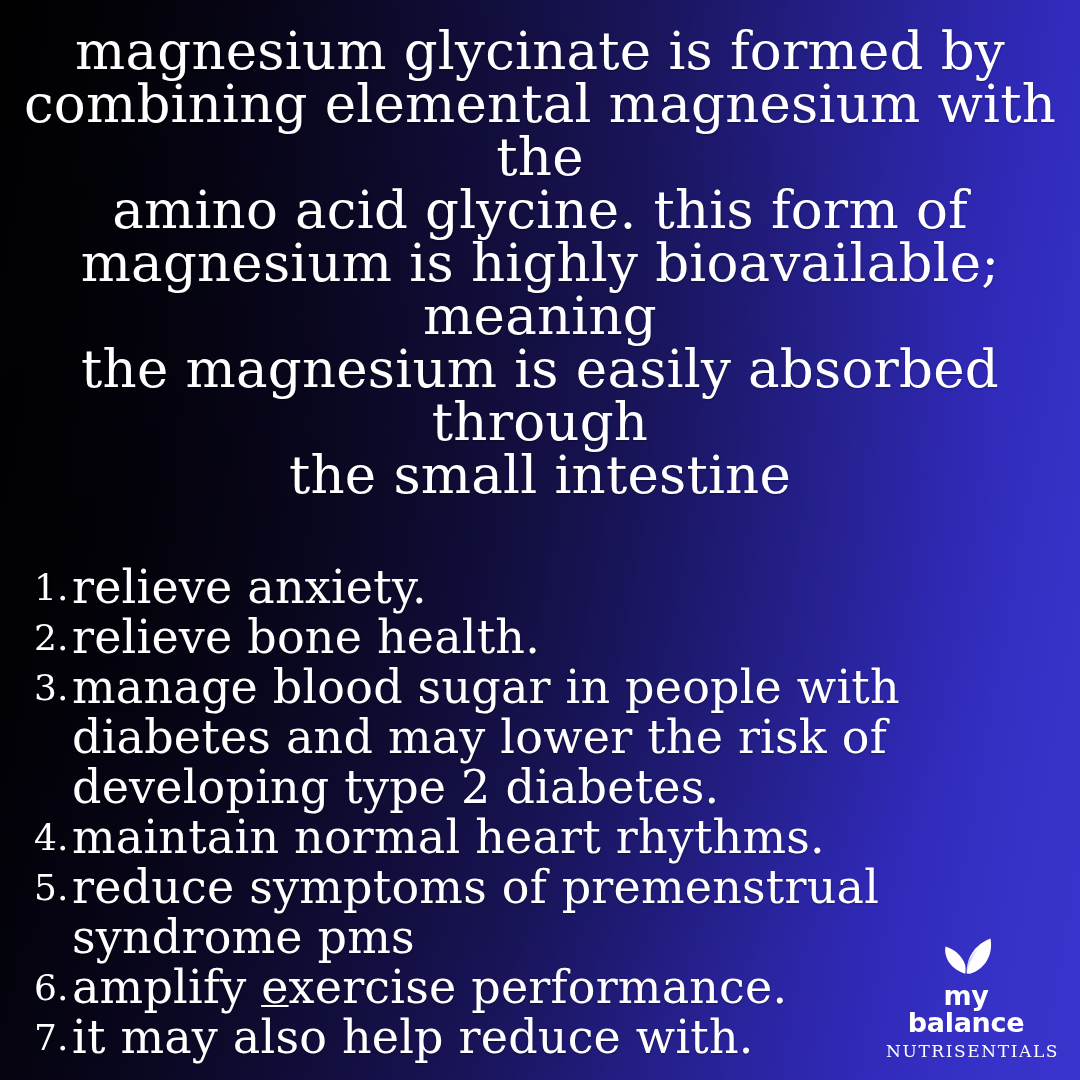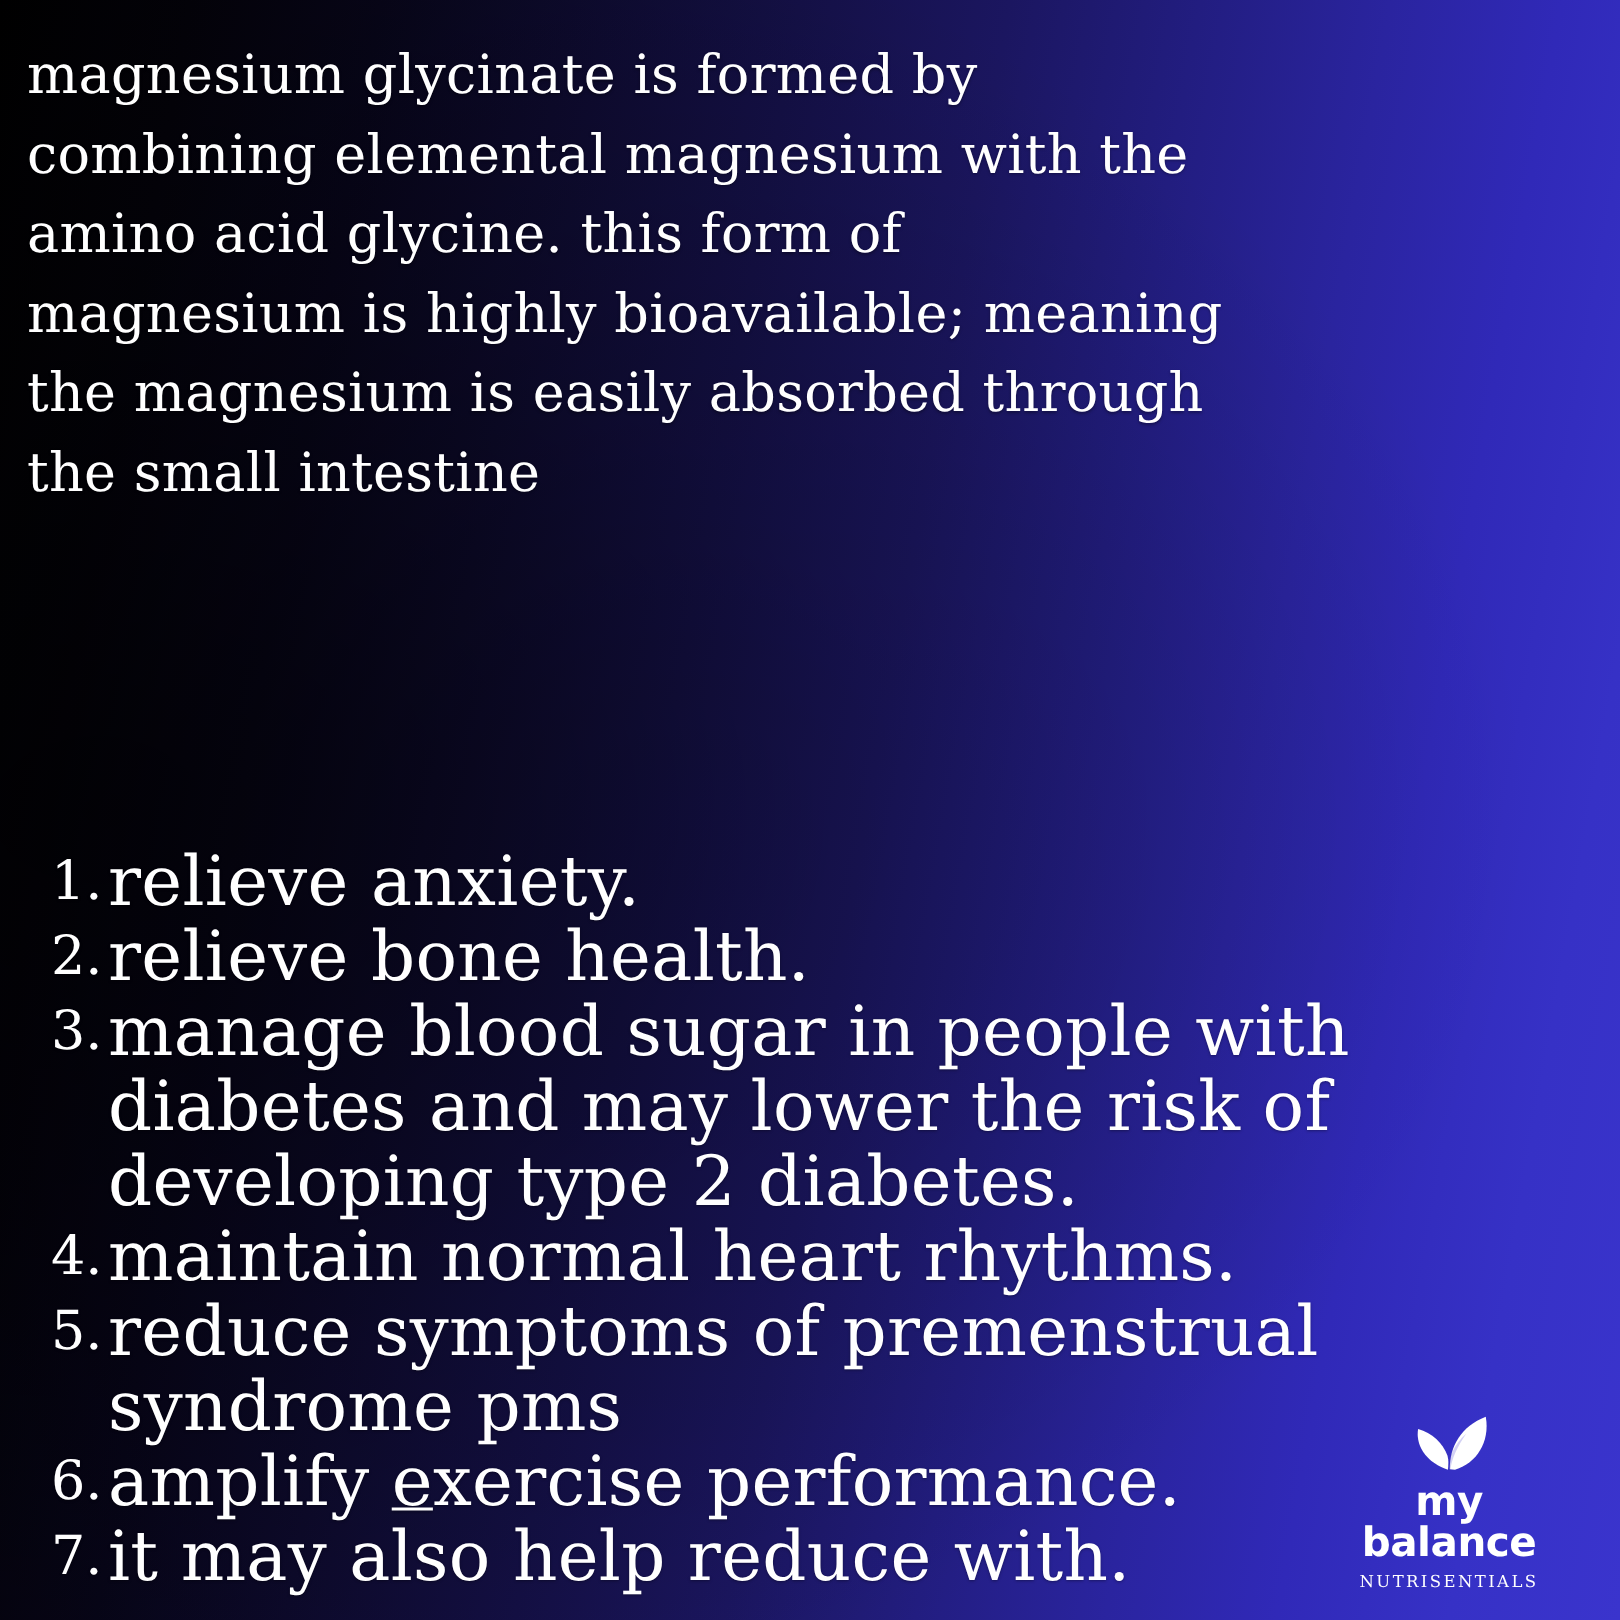--- a/index.html
+++ b/index.html
@@ -39,21 +39,22 @@
       radial-gradient(130% 90% at 6% 50%, rgba(0,0,0,0.55) 0%, rgba(0,0,0,0.18) 38%, rgba(0,0,0,0) 68%);
     mix-blend-mode: normal;
   }
 
   
   #intro {
     position: absolute;
     left: 18px;
     right: 18px;
     top: 24px;
-    font-size: 36px;
+    text-align: center;
+    font-size: 53px;
     line-height: 53px;
     letter-spacing: 0.2px;
     font-weight: 400;
     text-shadow: 0 1px 2px rgba(0,0,0,0.35);
     white-space: pre-line;
   }
 
   
   #lead {
     position: absolute;
@@ -126,21 +127,21 @@
     font-family: "DejaVu Sans", "Liberation Sans", sans-serif;
     font-weight: 700;
     font-size: 27px;
     letter-spacing: -0.3px;
     color: #ffffff;
   }
   #logo .tagline {
     display: block;
     margin-top: 7px;
     font-family: "DejaVu Serif", "Liberation Serif", serif;
-    font-size: 11px;
+    font-size: 17px;
     letter-spacing: 1.6px;
     color: #ffffff;
   }
 </style>
 </head>
 <body>
 
 <div id="canvas">
 
   <div id="vignette"></div>

